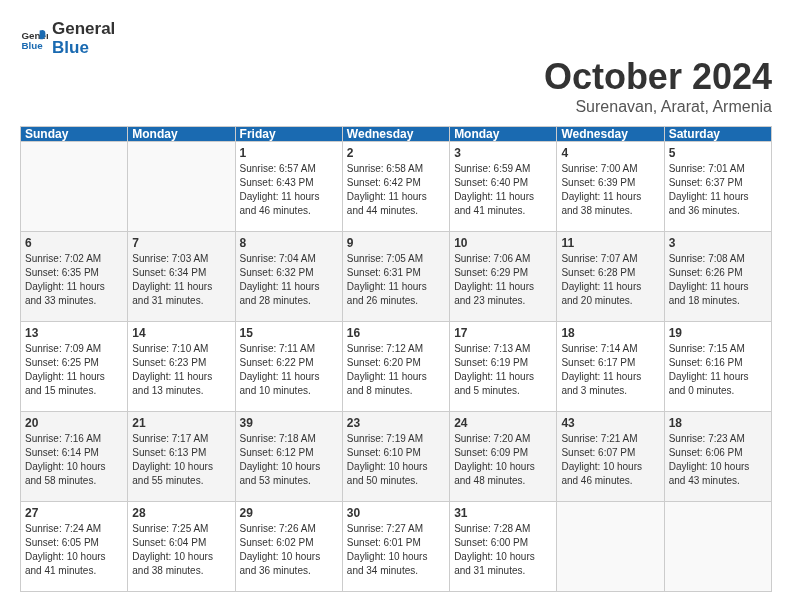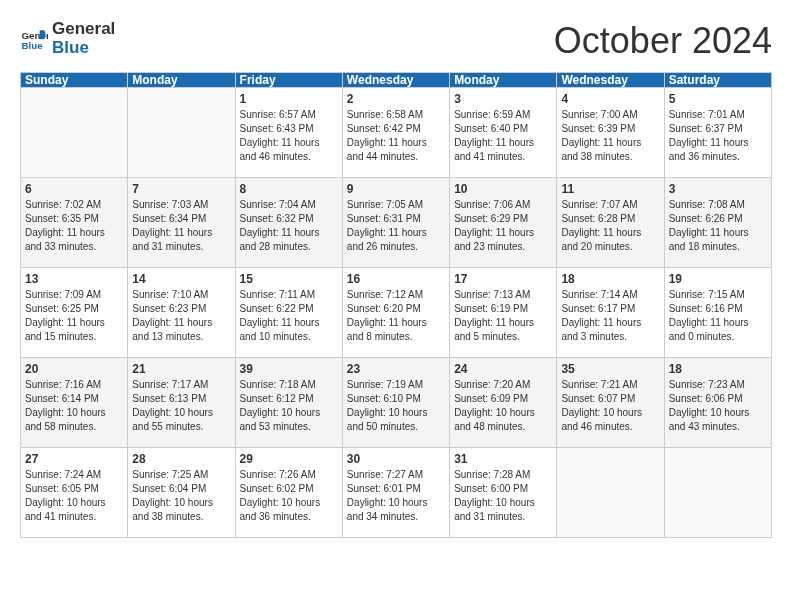--- a/index.html
+++ b/index.html
@@ -23,22 +23,23 @@
     }
     .logo-icon {
       width: 28px;
       height: 28px;
     }
     .title-area {
       text-align: right;
     }
     .month-title {
       font-size: 36px;
-      font-weight: normal;
+      font-weight: bold;
       color: #333;
+      margin-top: 36px;
     }
     .location-title {
       font-size: 16px;
       color: #555;
     }
     .calendar {
       width: 100%;
       border-collapse: collapse;
       font-size: 11px;
     }
@@ -86,20 +87,21 @@
       <path d="M28 8 Q38 4 36 16 Q34 22 28 20 Z" fill="#1a6ab1"></path>
       <text x="2" y="34" font-size="14" font-weight="bold" fill="#1a6ab1">Blue</text>
     </svg>
     <div style="display:flex;flex-direction:column;line-height:1.1;">
       <span style="font-size:17px;font-weight:bold;color:#333;">General</span>
       <span style="font-size:17px;font-weight:bold;color:#1a6ab1;">Blue</span>
     </div>
   </div>
   <div class="title-area">
     <div class="month-title">October 2024</div>
+    <div class="location-title">Surenavan, Ararat, Armenia</div>
   </div>
 </div>
 
 <table class="calendar">
   <thead>
     <tr>
     <th>Sunday</th>
         <th>Monday</th>
         <th>Friday</th>
         <th>Wednesday</th>
@@ -208,21 +210,21 @@
         </td>
         <td>
           <div class="day-number">23</div>
           <div class="day-info">Sunrise: 7:19 AM<br>Sunset: 6:10 PM<br>Daylight: 10 hours and 50 minutes.</div>
         </td>
         <td>
           <div class="day-number">24</div>
           <div class="day-info">Sunrise: 7:20 AM<br>Sunset: 6:09 PM<br>Daylight: 10 hours and 48 minutes.</div>
         </td>
         <td>
-          <div class="day-number">35</div>
+          <div class="day-number">43</div>
           <div class="day-info">Sunrise: 7:21 AM<br>Sunset: 6:07 PM<br>Daylight: 10 hours and 46 minutes.</div>
         </td>
         <td>
           <div class="day-number">18</div>
           <div class="day-info">Sunrise: 7:23 AM<br>Sunset: 6:06 PM<br>Daylight: 10 hours and 43 minutes.</div>
         </td>
       </tr>
       <tr>
         <td>
           <div class="day-number">27</div>

